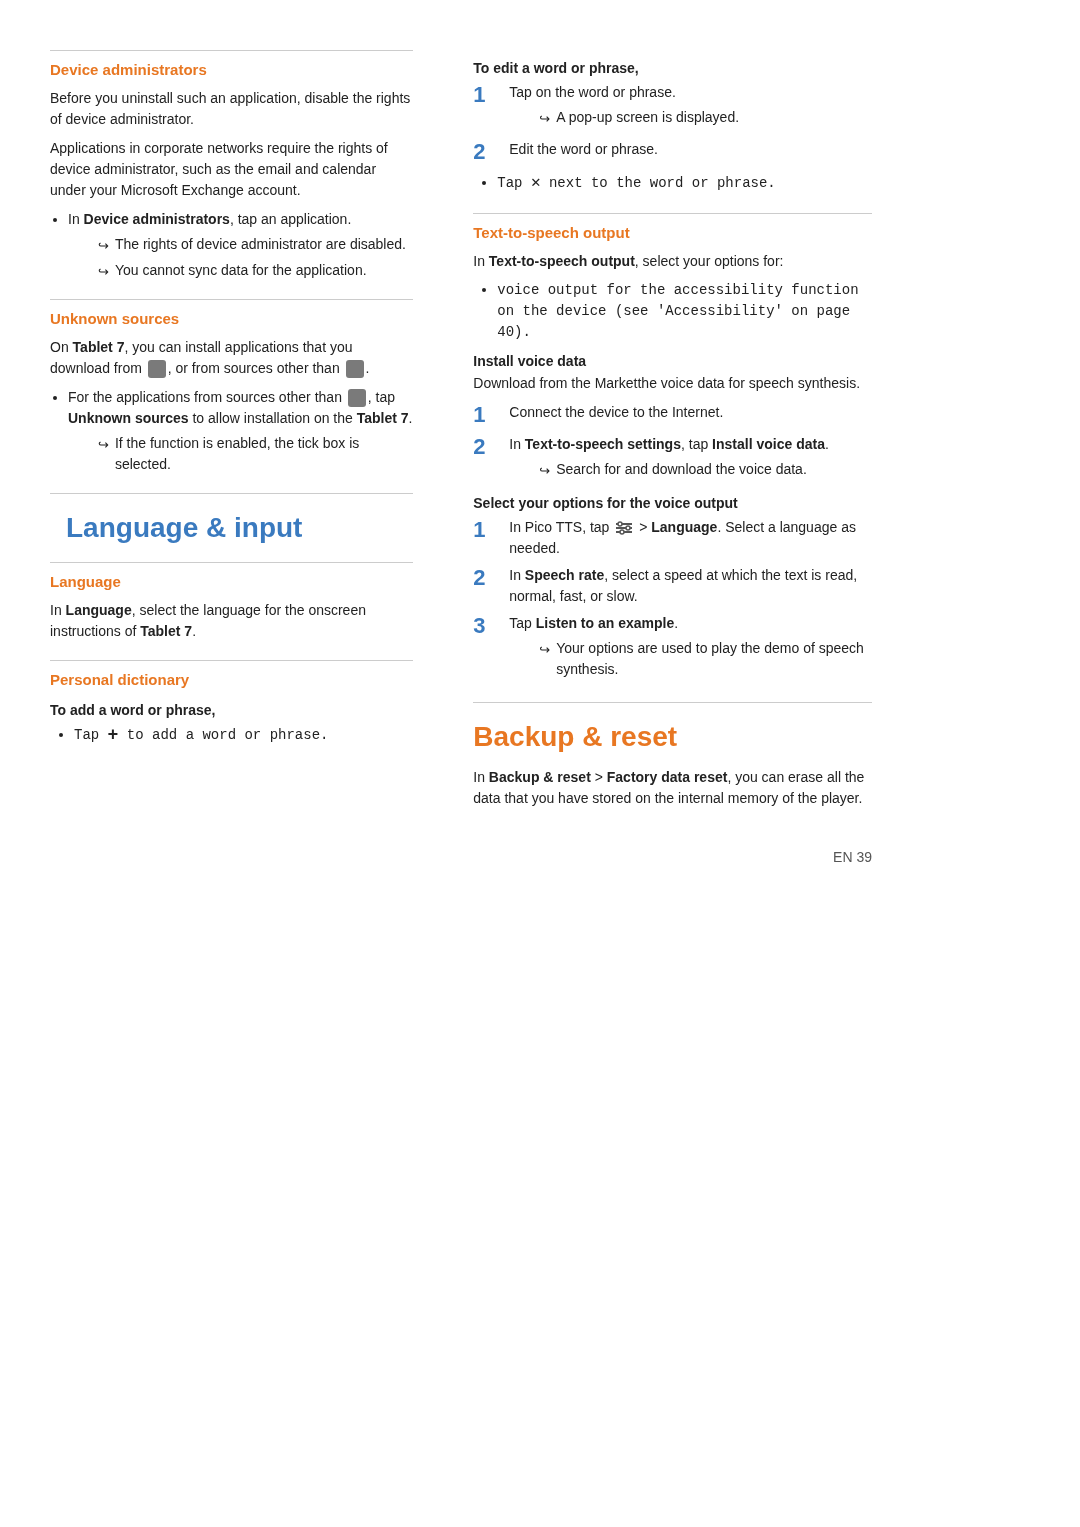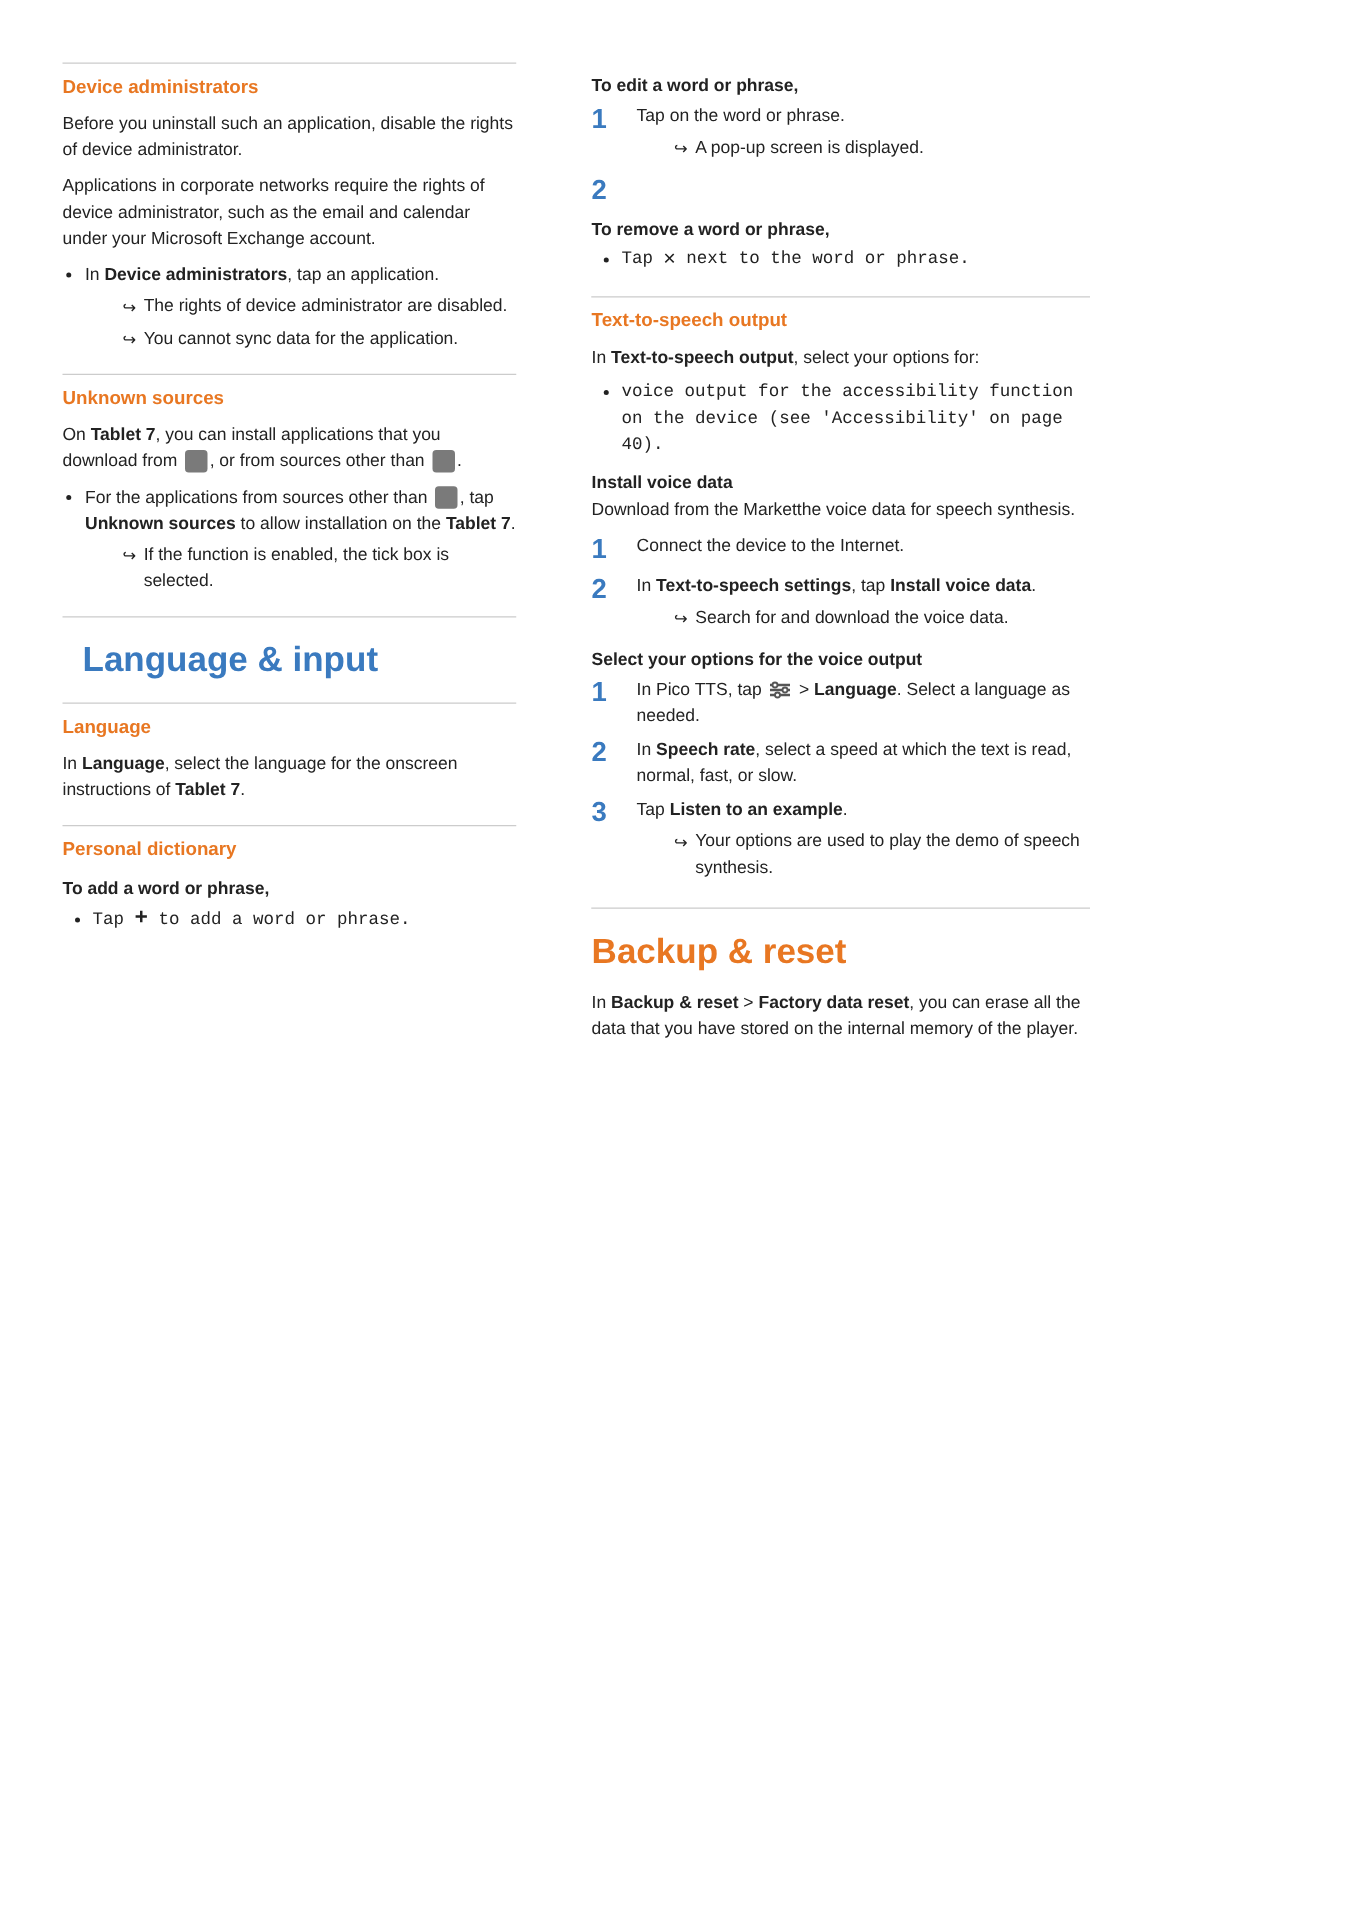--- a/index.html
+++ b/index.html
@@ -205,22 +205,24 @@
         <div class="step-content">
           <span>Tap on the word or phrase.</span>
           <div class="arrow-item">
             <span class="arrow">↪</span>
             <span>A pop-up screen is displayed.</span>
           </div>
         </div>
       </div>
       <div class="numbered-step">
         <span class="step-num">2</span>
-      </div>
-      <div class="subheading">To remove a word or phrase,</div>
+        <div class="step-content">
+          <span>Edit the word or phrase.</span>
+        </div>
+      </div>
       <ul class="nested-bullet">
         <li>
           Tap <strong style="font-size:16px;vertical-align:middle;">✕</strong> next to the word or phrase.
         </li>
       </ul>
     </div>
 
     <div class="section">
       <hr class="divider">
       <div class="section-title">Text-to-speech output</div>
@@ -291,15 +293,16 @@
     </div>
 
     <div class="section">
       <hr class="divider">
       <div class="big-section-title-orange">Backup &amp; reset</div>
       <p>
         In <strong>Backup &amp; reset</strong> &gt; <strong>Factory data reset</strong>, you can erase all the data that you have stored on the internal memory of the player.
       </p>
     </div>
 
+    <div style="text-align:right; margin-top: 40px; font-size:14px; color:#555;">EN   39</div>
   </div>
 
 </div>
 
 </body></html>

